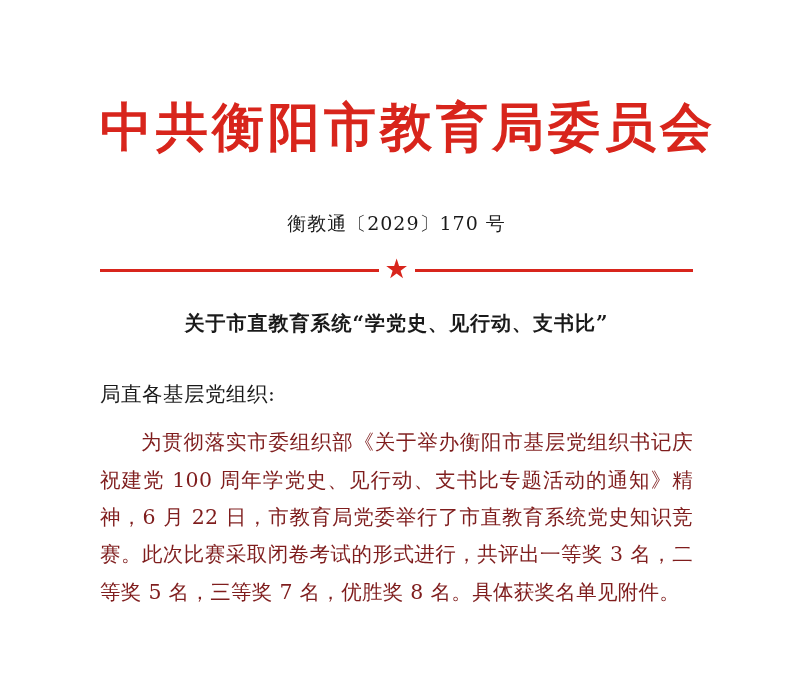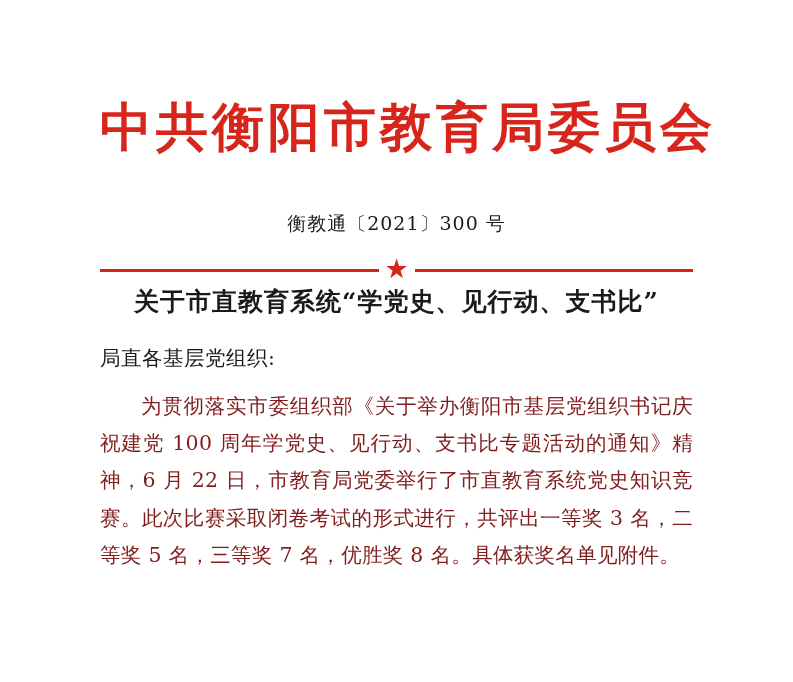--- a/index.html
+++ b/index.html
@@ -64,33 +64,34 @@
   .red-rule .star {
     position: absolute;
     left: 50%;
     top: -2px;
     transform: translateX(-50%);
     color: #d8251c;
     font-size: 27px;
     line-height: 24px;
   }
   .doc-title {
+    margin-top: 26px;
     text-align: center;
     color: #1a1a1a;
     font-weight: 700;
-    font-size: 25px;
+    font-size: 20px;
     line-height: 1.65;
     letter-spacing: 1px;
   }
   .doc-title .line {
     display: block;
     white-space: nowrap;
   }
   .salutation {
-    margin-top: 21px;
+    margin-top: 40px;
     color: #1a1a1a;
     font-size: 20.5px;
     letter-spacing: 0.5px;
   }
   .body-text {
     margin-top: 16px;
     color: #7f1d1d;
     font-size: 20.5px;
     line-height: 1.82;
     text-align: justify;
@@ -99,21 +100,21 @@
     letter-spacing: 0.3px;
   }
 </style>
 </head>
 <body>
 
 <div class="page">
 
   <div class="masthead">中共衡阳市教育局委员会</div>
 
-  <div class="doc-number">衡教通〔2021〕300 号</div>
+  <div class="doc-number">衡教通〔2029〕170 号</div>
 
   <div class="red-rule">
     <span class="line-left"></span>
     <span class="star">★</span>
     <span class="line-right"></span>
   </div>
 
   <div class="doc-title">
     <span class="line">关于市直教育系统“学党史、见行动、支书比”</span>
   </div>

